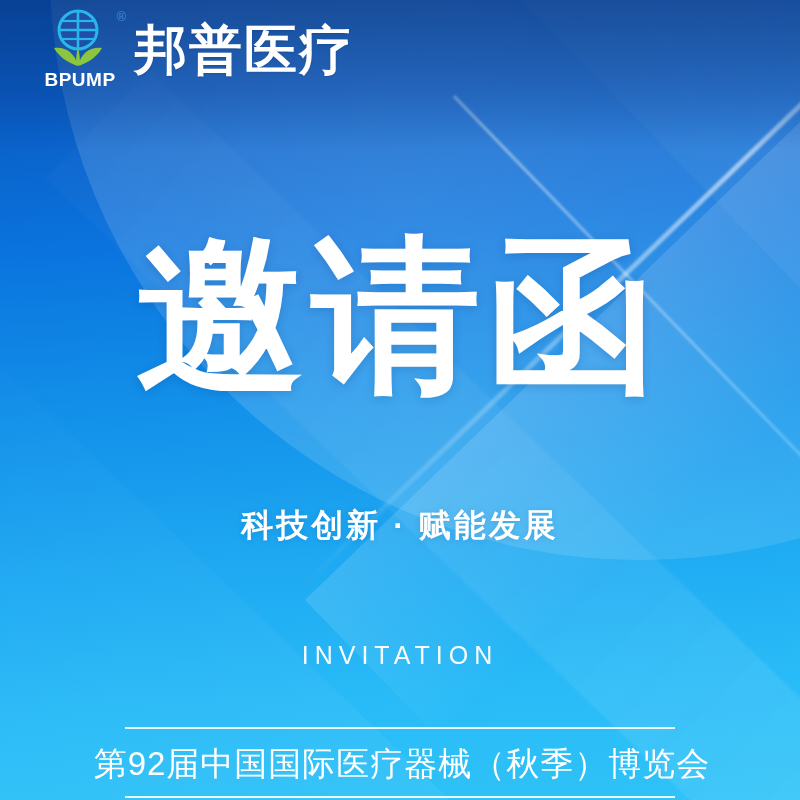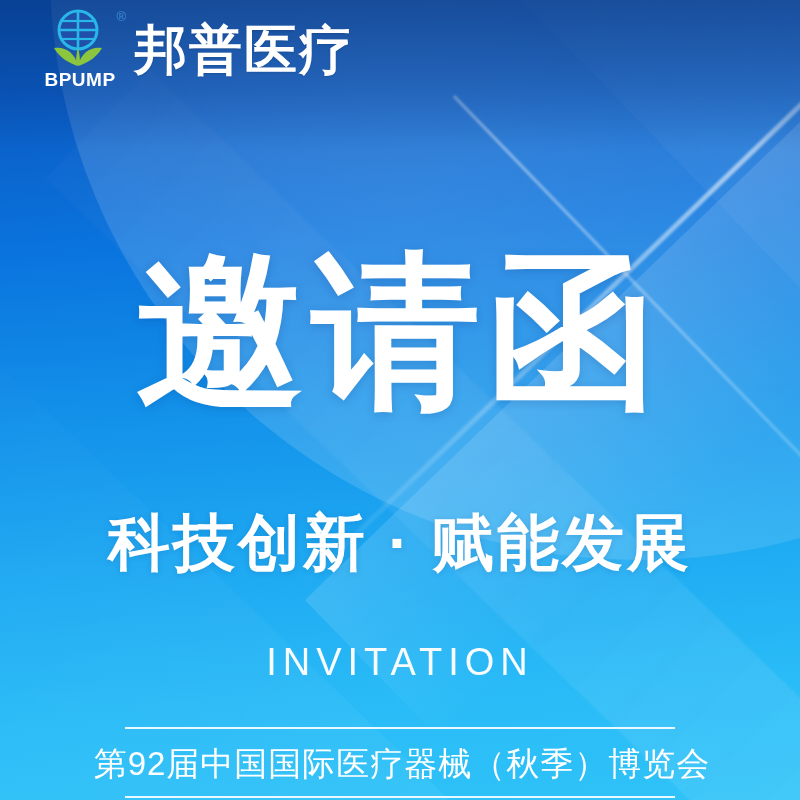--- a/index.html
+++ b/index.html
@@ -158,21 +158,21 @@
     font-weight: bold;
     letter-spacing: 2px;
     line-height: 1;
     white-space: nowrap;
     text-shadow: 0 1px 2px rgba(0,0,0,0.12);
   }
 
   
   .title-block {
     position: absolute;
-    top: 248px;
+    top: 232px;
     left: 0;
     right: 0;
     text-align: center;
     z-index: 15;
   }
   .main-title {
     color: #ffffff;
     font-size: 168px;
     font-weight: bold;
     letter-spacing: 8px;
@@ -180,35 +180,35 @@
     margin: 0;
     text-shadow: 0 2px 10px rgba(0,40,110,0.18);
   }
 
   .subtitle {
     position: absolute;
     top: 506px;
     left: 0; right: 0;
     text-align: center;
     color: #ffffff;
-    font-size: 62px;
+    font-size: 32px;
     font-weight: bold;
     letter-spacing: 3px;
     line-height: 1.2;
     z-index: 15;
     text-shadow: 0 1px 6px rgba(0,40,110,0.15);
   }
 
   .invitation-en {
     position: absolute;
     top: 643px;
     left: 0; right: 0;
     text-align: center;
     color: #ffffff;
-    font-size: 38px;
+    font-size: 25px;
     font-weight: 300;
     letter-spacing: 6px;
     line-height: 1;
     z-index: 15;
     opacity: 0.97;
   }
 
   
   .footer {
     position: absolute;

